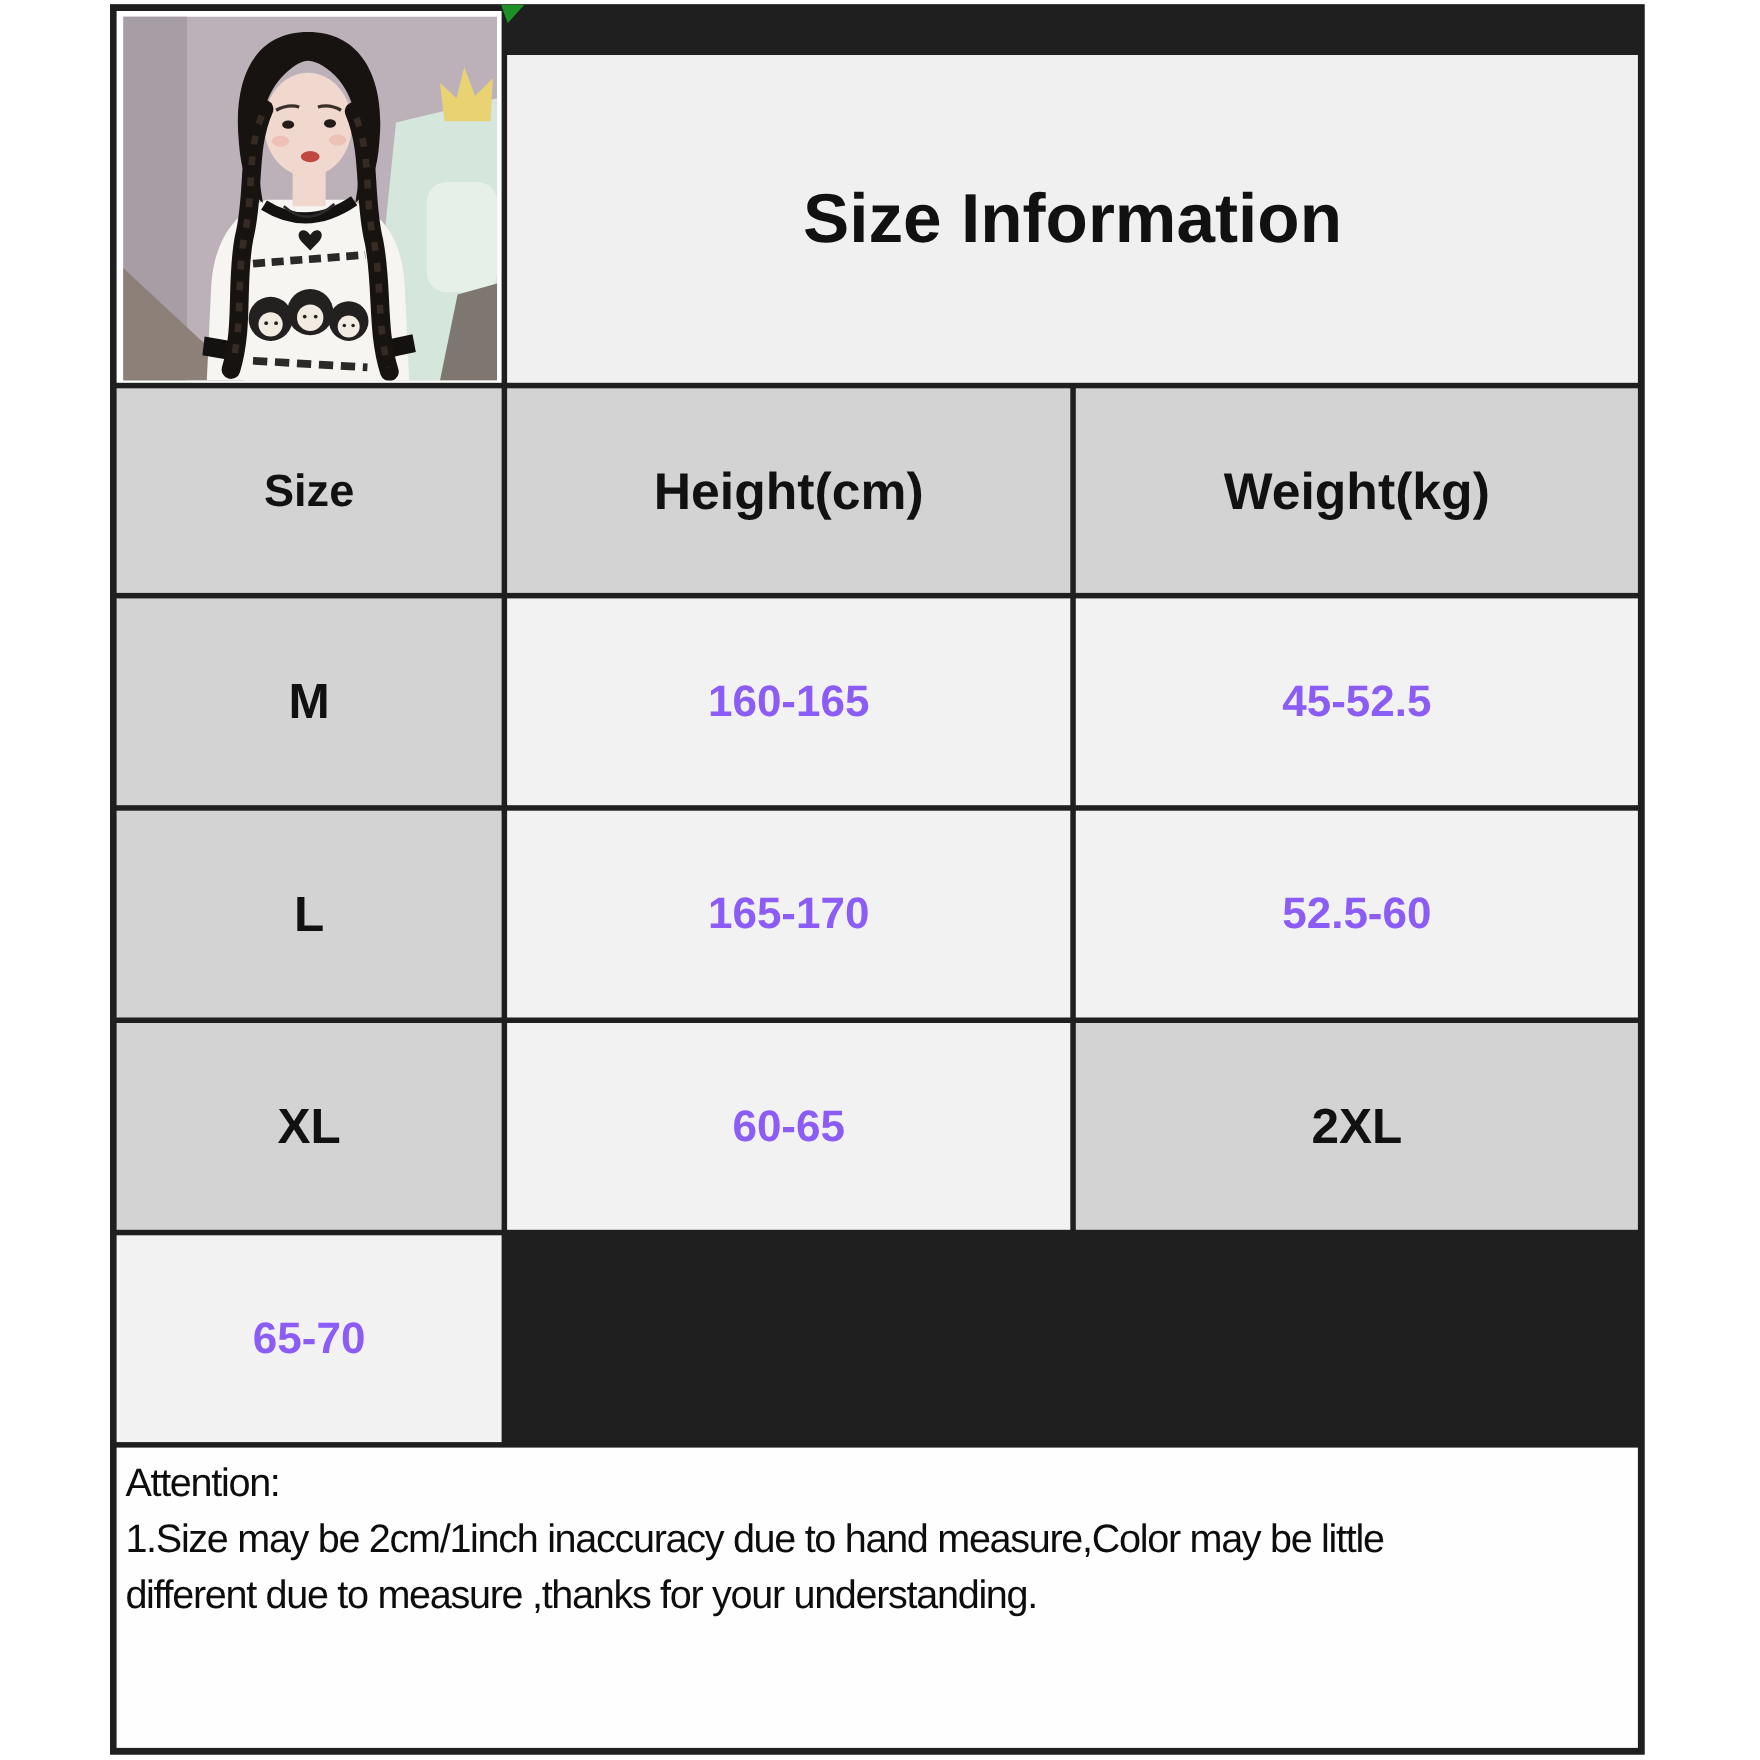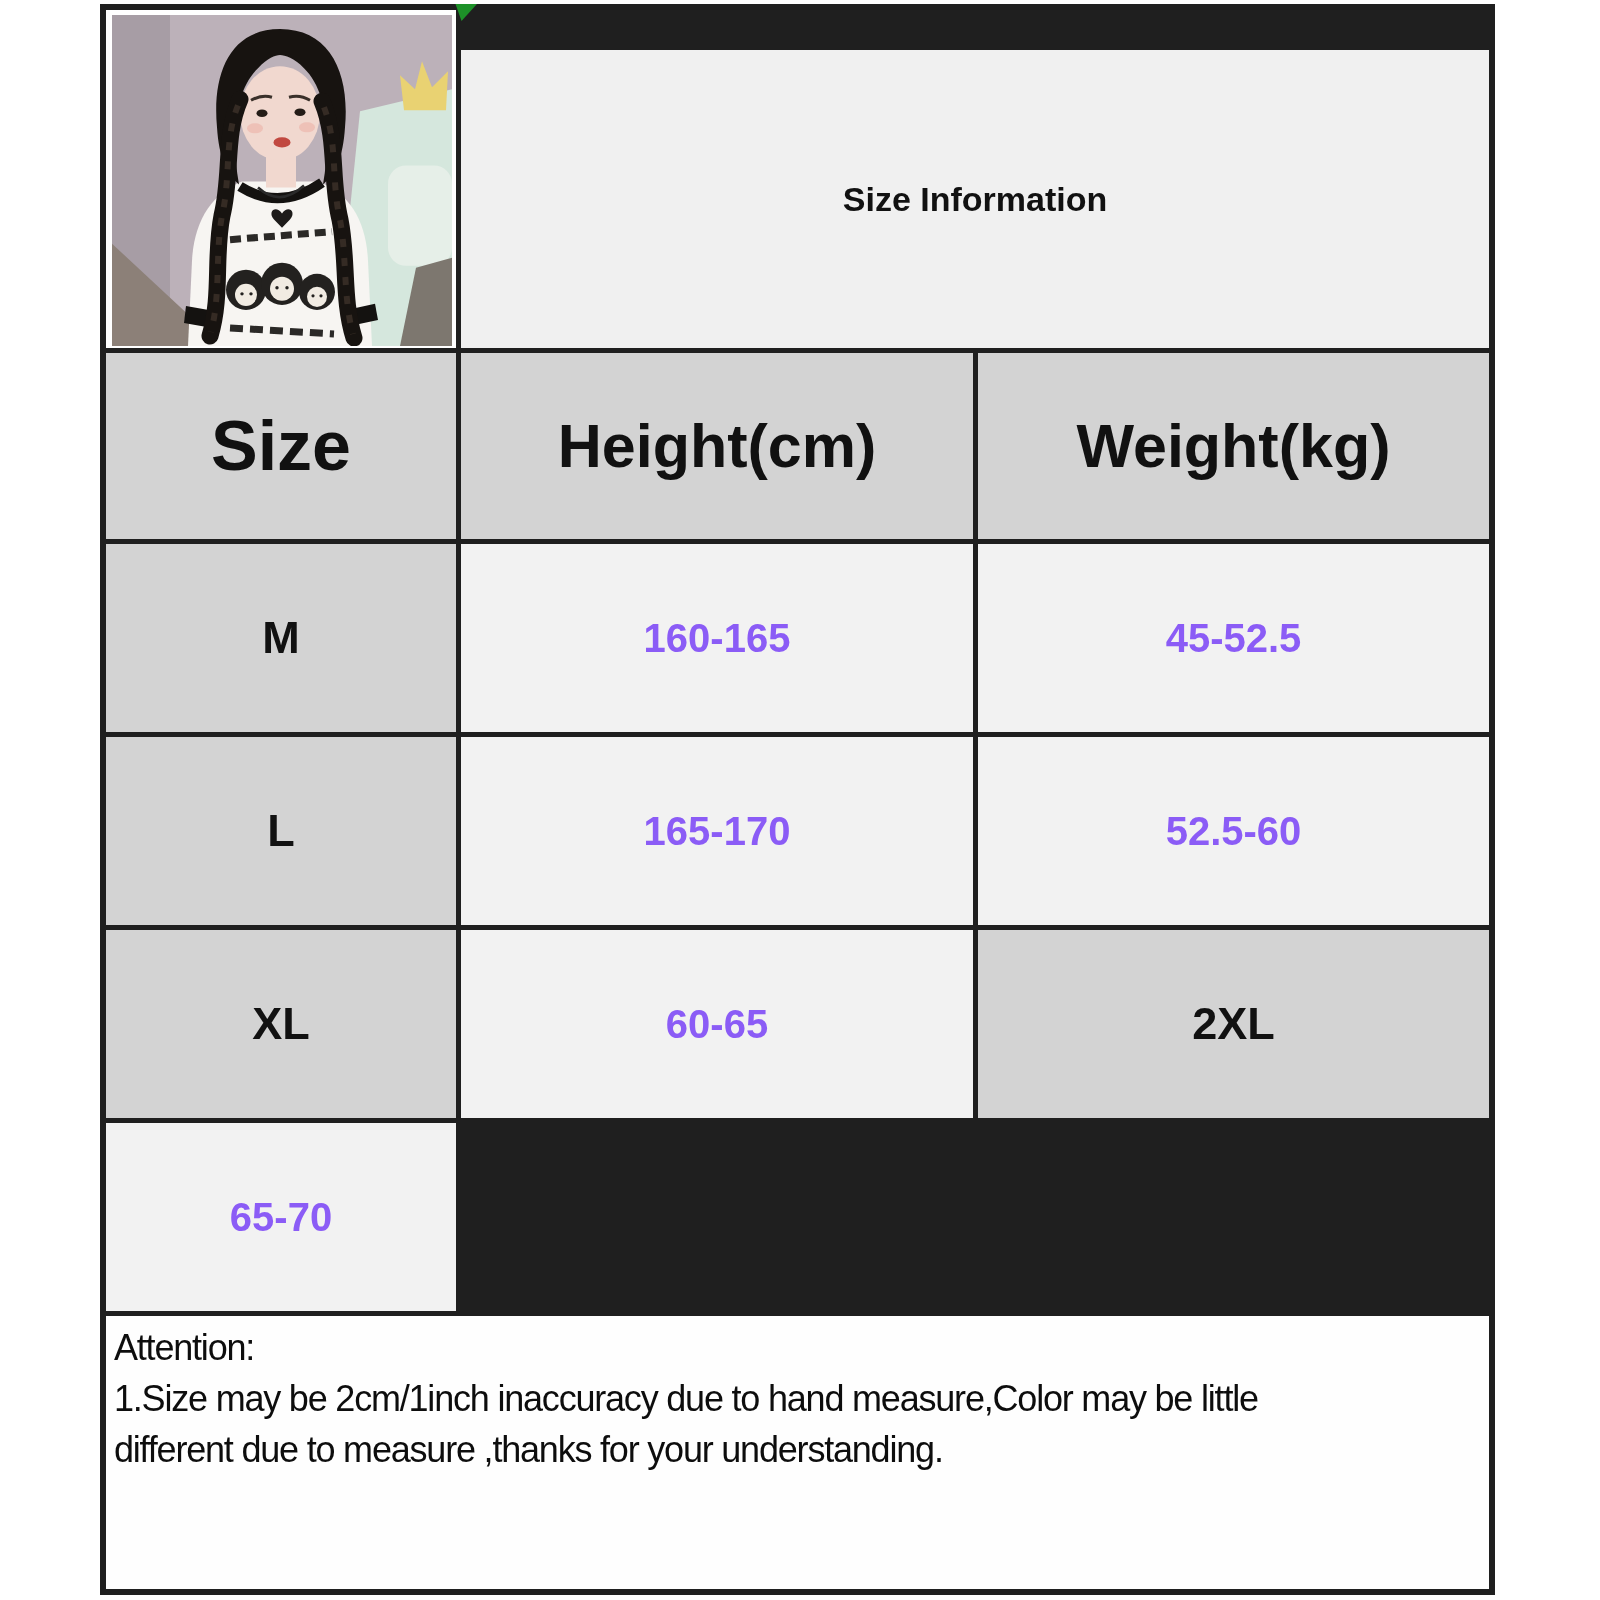--- a/index.html
+++ b/index.html
@@ -30,27 +30,27 @@
   .photo-cell{
     grid-column:1;grid-row:1;
     background:#ffffff;
     padding:5px 4px 2px 6px;
     box-sizing:border-box;
   }
   .photo-cell svg{width:100%;height:100%;display:block;}
   .title-cell{
     grid-column:2/4;grid-row:1;
     background:#f0f0f0;
-    font-size:34px;font-weight:700;
+    font-size:63px;font-weight:700;
     letter-spacing:0px;
     margin-top:40px;
   }
   .hdr{background:#d3d3d3;font-weight:700;}
-  .hdr-size{font-size:70px;}
-  .hdr-col{font-size:61px;}
+  .hdr-size{font-size:41px;}
+  .hdr-col{font-size:47px;}
   .size-cell{background:#d3d3d3;font-weight:700;font-size:45px;}
   .val-cell{background:#f2f2f2;font-weight:700;font-size:40px;color:#8b5cf6;}
   .attention{
     grid-column:1/4;grid-row:7;
     background:#fefefe;
     display:block;
     padding:6px 10px 0 8px;
     box-sizing:border-box;
     font-size:36px;
     line-height:51px;

